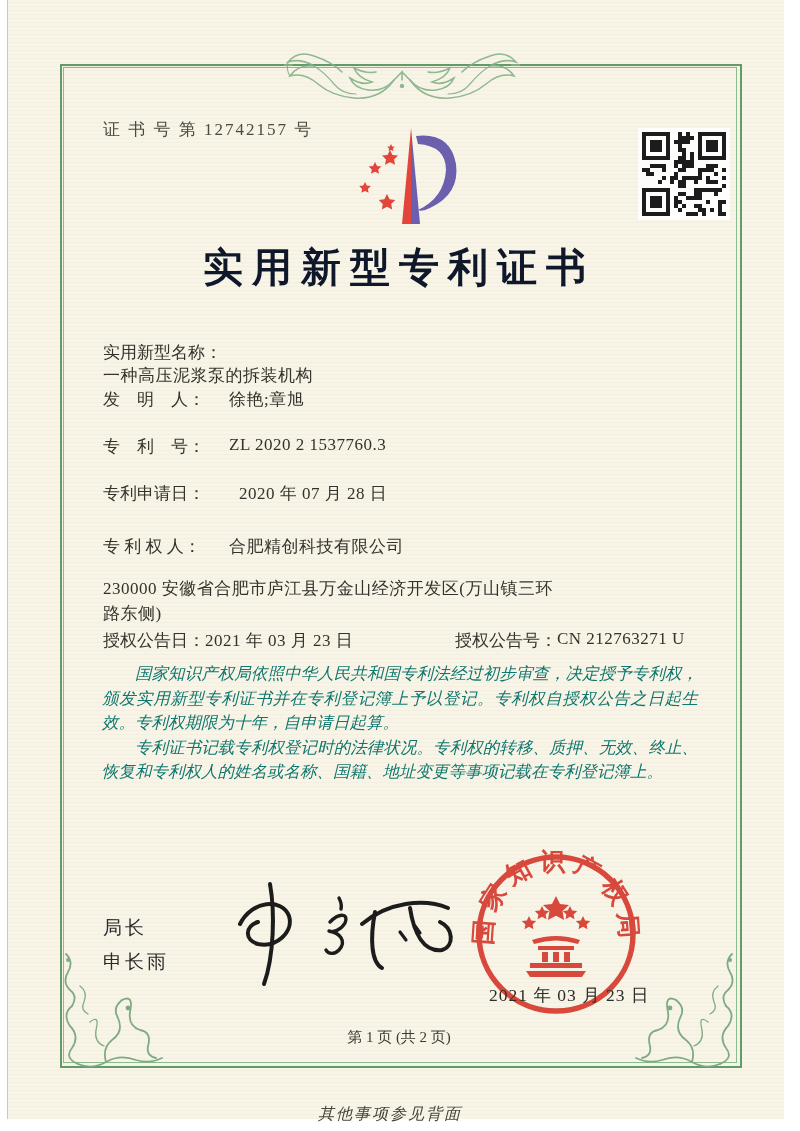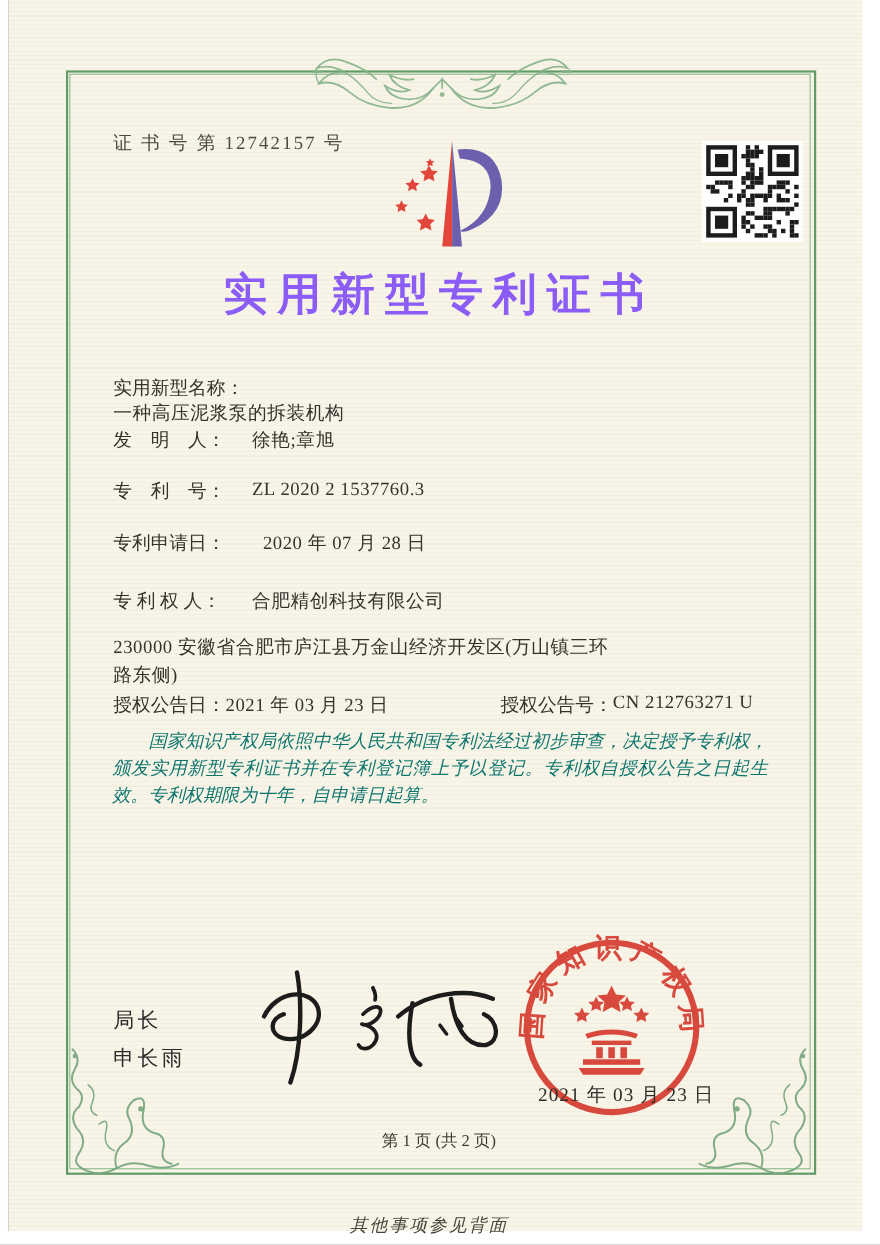--- a/index.html
+++ b/index.html
@@ -10,21 +10,21 @@
            repeating-linear-gradient(0deg, rgba(190,190,160,.10) 0 1px, rgba(0,0,0,0) 1px 4px),
            #f8f5e8;
          box-shadow:inset 1px 0 0 #c9c9c4;}
   .frame{position:absolute;left:60px;top:64px;width:678px;height:1000px;
          border:2px solid #619b66;}
   .frame-inner{position:absolute;left:63px;top:67px;width:672px;height:994px;
          border:1px solid #8cba8f;}
   .cert-no{position:absolute;left:103px;top:118px;font-size:17px;color:#4a4a40;
            letter-spacing:2px;}
   .title{position:absolute;left:60px;top:240px;width:678px;text-align:center;
-         font-size:40px;font-weight:bold;color:#8b5cf6;letter-spacing:9px;}
+         font-size:40px;font-weight:bold;color:#0f172a;letter-spacing:9px;}
   .fields{position:absolute;left:103px;top:338px;width:600px;font-size:17px;color:#33332c;}
   .f-row{position:absolute;left:0;display:flex;}
   .f-label{display:inline-block;width:126px;white-space:pre;flex:none;}
   .f-value{display:inline-block;letter-spacing:.5px;}
   .addr-value{max-width:452px;line-height:25px;}
   .pair{display:inline-flex;font-family:Liberation Serif, serif;}
   .paras{position:absolute;left:102px;top:662px;width:596px;font-size:16.5px;
          line-height:24.5px;color:#0f766e;font-style:italic;text-align:justify;}
   .paras p{margin:0;text-indent:2em;}
   .officer{position:absolute;left:103px;font-family:"Liberation Sans","DejaVu Sans",sans-serif;
@@ -264,20 +264,21 @@
       </span>
       <span class="pair">
         <span>授权公告号：</span>
         <span class="f-value">CN 212763271 U</span>
       </span>
     </div>
   </div>
 
   <div class="paras">
     <p>国家知识产权局依照中华人民共和国专利法经过初步审查，决定授予专利权，颁发实用新型专利证书并在专利登记簿上予以登记。专利权自授权公告之日起生效。专利权期限为十年，自申请日起算。</p>
+    <p>专利证书记载专利权登记时的法律状况。专利权的转移、质押、无效、终止、恢复和专利权人的姓名或名称、国籍、地址变更等事项记载在专利登记簿上。</p>
   </div>
 
   <div class="officer" style="top:915px;">局长</div>
   <div class="officer" style="top:949px;">申长雨</div>
 
   <svg class="sig-svg" width="250" height="112" viewBox="0 0 250 112">
     <g stroke="#1c1c1c" fill="none" stroke-width="4" stroke-linecap="round" stroke-linejoin="round">
       <path d="M28,46 C40,22 70,20 77,38 C82,54 64,70 46,66 C32,62 33,48 46,44"></path>
       <path d="M58,6 C63,34 62,78 52,106"></path>
       <path d="M118,44 C128,34 137,36 133,45 C129,52 121,55 117,53 C128,55 135,63 127,72 C122,77 116,76 114,72" stroke-width="3.4"></path>

